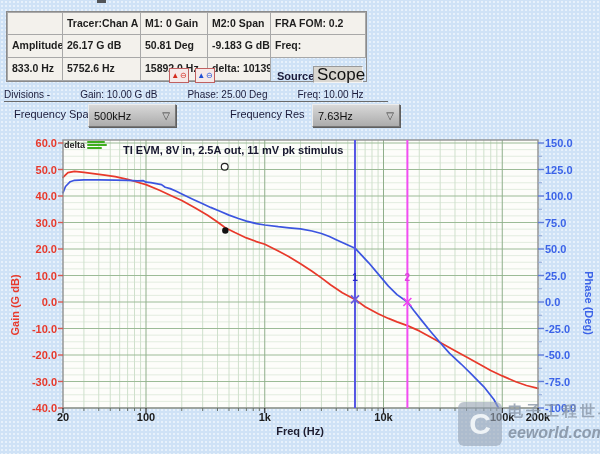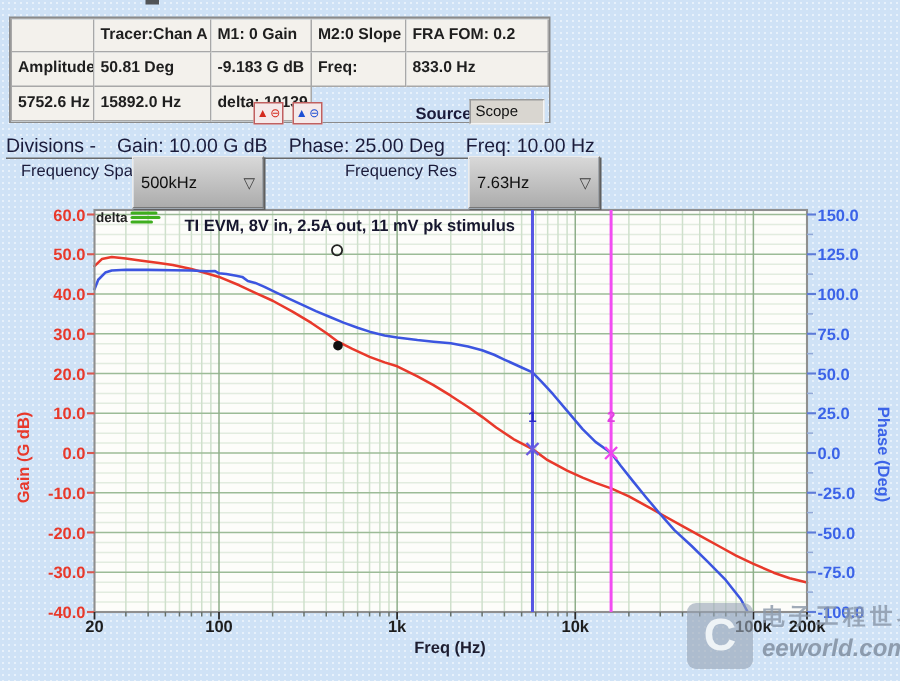--- a/index.html
+++ b/index.html
@@ -16,27 +16,27 @@
   .mcell{background:#f3f1ec;border-right:1px solid #a8a8a8;border-bottom:1px solid #a8a8a8;
     font-size:10.5px;font-weight:700;color:#1e1e1e;line-height:21px;padding-left:4px;
     white-space:nowrap;overflow:hidden;}
   
   .marker-btn{position:absolute;width:18px;height:13px;background:#f5e9e9;border:1px solid #c06060;
     display:flex;align-items:center;justify-content:center;gap:1px;font-size:8px;line-height:1;z-index:2;}
   .red-g{color:#d42a1e;} .blue-g{color:#1e4ed4;}
   .src-label{position:absolute;left:277px;top:70px;font-size:11px;font-weight:700;color:#1b1b3a;z-index:2;}
   .src-box{position:absolute;left:313px;top:66px;width:42px;height:15px;background:#d9d6d0;
     border:1px solid #9a9a9a;border-bottom-color:#f4f4f4;border-right-color:#f4f4f4;
-    font-size:10px;color:#111;padding:0 3px;line-height:15px;z-index:2;}
-  
-  .divisions{position:absolute;left:4px;top:89px;width:384px;font-size:13px;color:#1b1b3a;
-    border-bottom:1px solid #6a6a6a;padding-bottom:1px;display:flex;gap:14px;white-space:nowrap;z-index:2;}
+    font-size:17px;color:#111;padding:0 3px;line-height:15px;z-index:2;}
+  
+  .divisions{position:absolute;left:4px;top:89px;width:384px;font-size:10px;color:#1b1b3a;
+    border-bottom:1px solid #6a6a6a;padding-bottom:1px;display:flex;gap:30px;white-space:nowrap;z-index:2;}
   
   .ctl-label{position:absolute;font-size:11px;color:#1b1b3a;z-index:2;}
-  .dd{position:absolute;height:35px;background:linear-gradient(#d8d8d8,#acacac);
+  .dd{position:absolute;height:23px;background:linear-gradient(#d8d8d8,#acacac);
     border:1px solid #777;border-top-color:#ececec;border-left-color:#ececec;box-shadow:1px 1px 0 #5f5f5f;
     display:flex;align-items:center;justify-content:space-between;padding:0 5px;box-sizing:border-box;z-index:2;}
   .dd-val{font-size:11px;color:#101010;}
   .dd-arrow{color:#3a3a3a;font-size:10px;}
   
   .logo{position:absolute;left:64px;top:140px;display:flex;align-items:center;gap:2px;z-index:3;}
   .logo-text{font-size:9px;font-weight:700;color:#222;}
   .logo-green{display:block;width:20px;}
   .logo-green i{display:block;height:2px;margin:1px 0;background:#3fae1f;border-radius:2px;}
   .logo-green i:nth-child(1){width:18px;} .logo-green i:nth-child(2){width:20px;} .logo-green i:nth-child(3){width:15px;}
@@ -53,24 +53,25 @@
 <body>
 
 <div class="screen">
 
   <div class="top-mark"></div>
 
   <div class="mtable">
     <div class="mcell"></div>
     <div class="mcell">Tracer:Chan A</div>
     <div class="mcell">M1: 0 Gain</div>
-    <div class="mcell">M2:0 Slope</div>
+    <div class="mcell">M2:0 Span</div>
     <div class="mcell">FRA FOM: 0.2</div>
 
     <div class="mcell">Amplitude:</div>
+    <div class="mcell">26.17 G dB</div>
     <div class="mcell">50.81 Deg</div>
     <div class="mcell">-9.183 G dB</div>
 
     <div class="mcell">Freq:</div>
     <div class="mcell">833.0 Hz</div>
     <div class="mcell">5752.6 Hz</div>
     <div class="mcell">15892.0 Hz</div>
     <div class="mcell">delta: 10139.5 Hz</div>
   </div>
 

